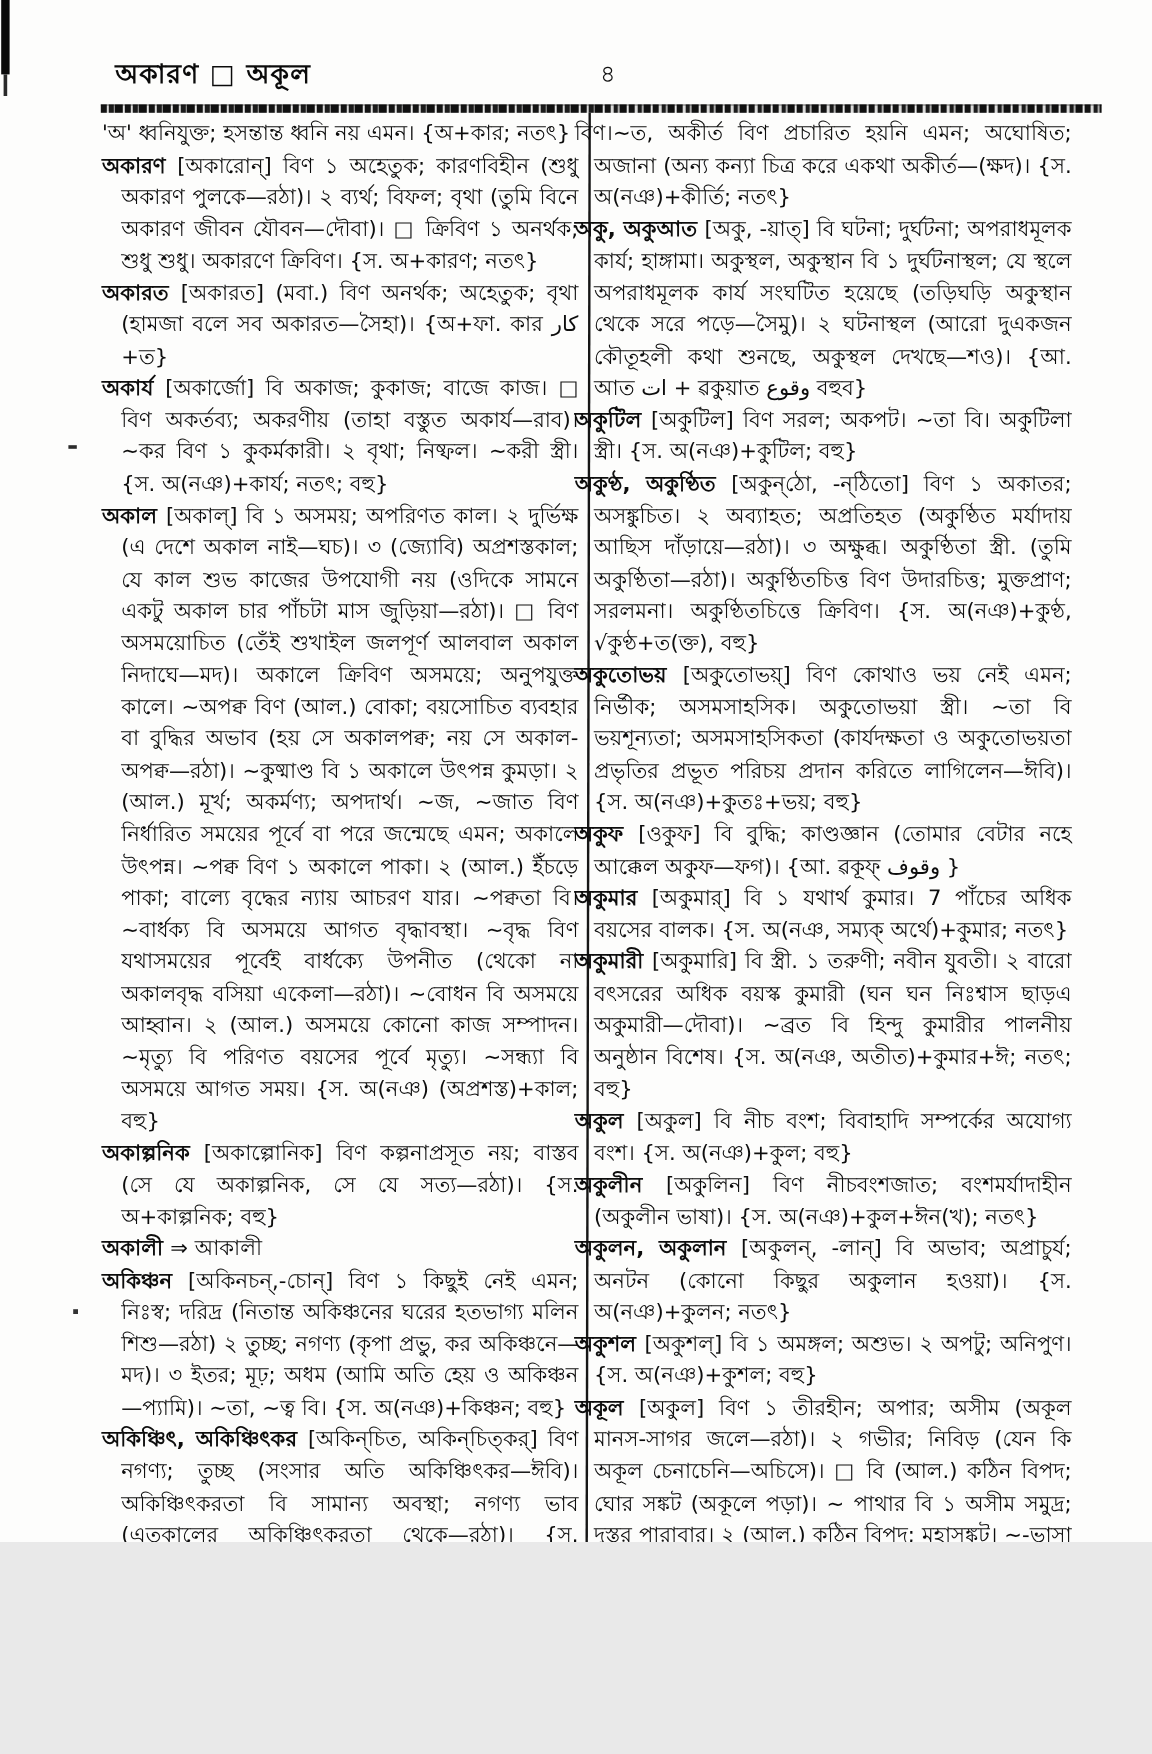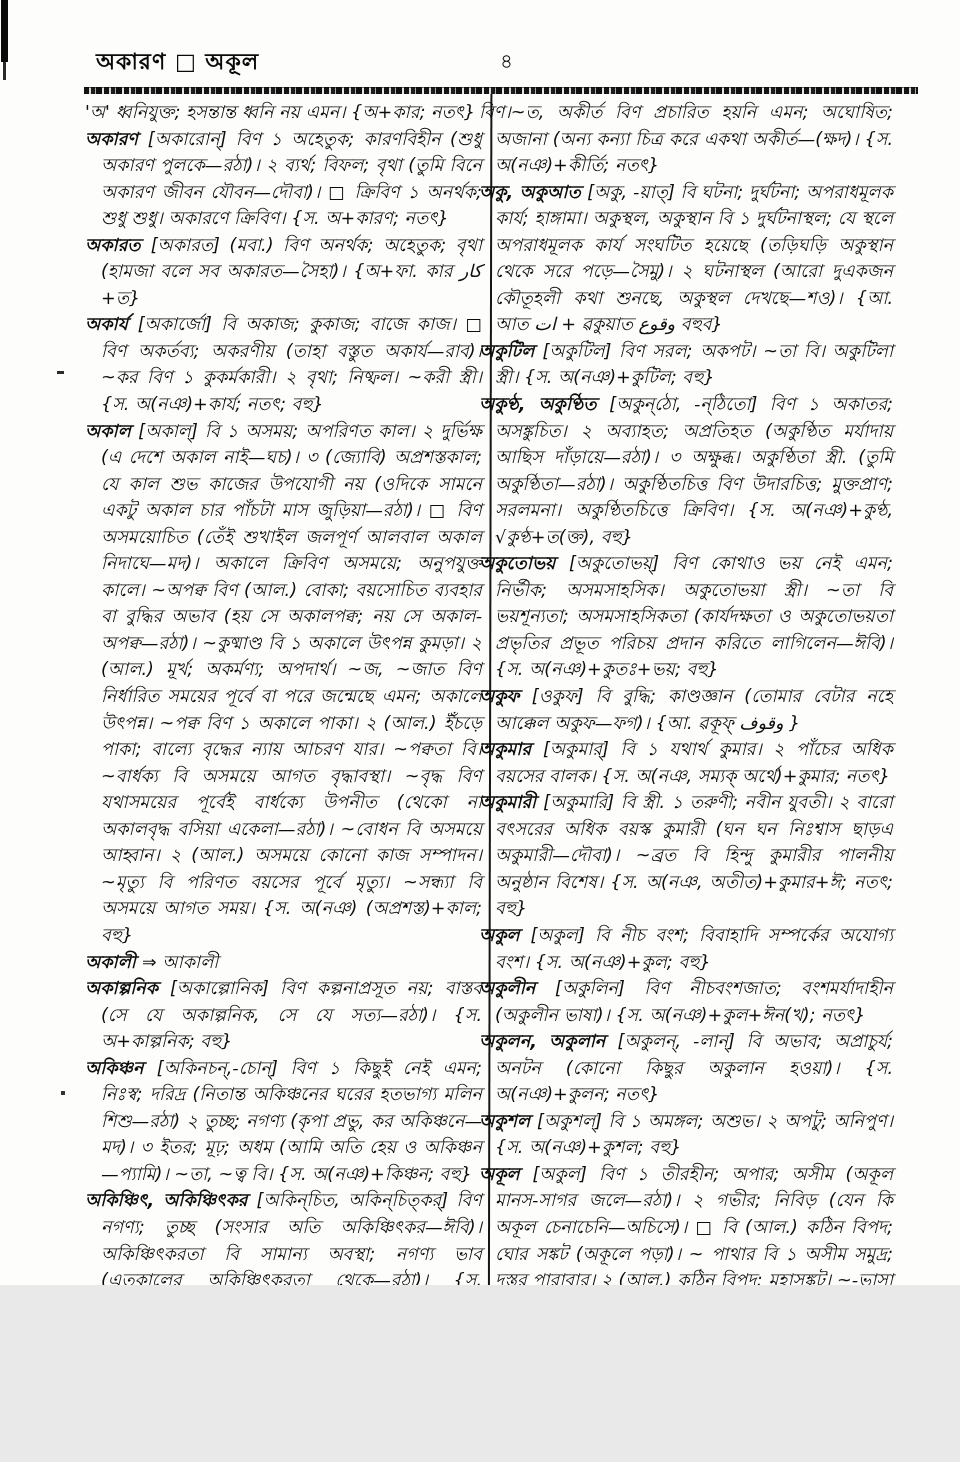--- a/index.html
+++ b/index.html
@@ -52,21 +52,20 @@
     line-height:26.55px;
     text-align:justify;
     color:#0d0d0d;
   }
   .col-left{left:85px;width:397px;}
   .col-right{left:479px;width:414px;}
   .entry{
     margin:0;
     padding-left:16px;
     text-indent:-16px;
-    font-style:italic;
   }
   .entry .head{font-weight:bold;}
   
   .artifact{position:absolute;background:#0a0a0a;}
   .gutter-bar{left:1px;top:0;width:7px;height:62px;}
   .gutter-tail{left:3px;top:62px;width:3px;height:18px;background:#2a2a2a;}
   .speck-1{left:57px;top:371px;width:7px;height:3px;background:#2b2b2b;}
   .speck-2{left:61px;top:1091px;width:4px;height:4px;background:#333;}
 </style>
 </head>
@@ -82,37 +81,37 @@
   <div class="running-head">অকারণ □ অকূল</div>
   <div class="page-number">৪</div>
   <div class="noise-rule"></div>
 
   <div class="col col-left">
       <p class="entry"><span>'অ' ধ্বনিযুক্ত; হসন্তান্ত ধ্বনি নয় এমন। {অ+কার; নতৎ}</span></p>
       <p class="entry"><b class="head">অকারণ </b><span>[অকারোন্] বিণ ১ অহেতুক; কারণবিহীন (শুধু অকারণ পুলকে—রঠা)। ২ ব্যর্থ; বিফল; বৃথা (তুমি বিনে অকারণ জীবন যৌবন—দৌবা)। □ ক্রিবিণ ১ অনর্থক; শুধু শুধু। অকারণে ক্রিবিণ। {স. অ+কারণ; নতৎ}</span></p>
       <p class="entry"><b class="head">অকারত </b><span>[অকারত] (মবা.) বিণ অনর্থক; অহেতুক; বৃথা (হামজা বলে সব অকারত—সৈহা)। {অ+ফা. কার كار +ত}</span></p>
       <p class="entry"><b class="head">অকার্য </b><span>[অকার্জো] বি অকাজ; কুকাজ; বাজে কাজ। □ বিণ অকর্তব্য; অকরণীয় (তাহা বস্তুত অকার্য—রাব)। ~কর বিণ ১ কুকর্মকারী। ২ বৃথা; নিষ্ফল। ~করী স্ত্রী। {স. অ(নঞ)+কার্য; নতৎ; বহু}</span></p>
       <p class="entry"><b class="head">অকাল </b><span>[অকাল্] বি ১ অসময়; অপরিণত কাল। ২ দুর্ভিক্ষ (এ দেশে অকাল নাই—ঘচ)। ৩ (জ্যোবি) অপ্রশস্তকাল; যে কাল শুভ কাজের উপযোগী নয় (ওদিকে সামনে একটু অকাল চার পাঁচটা মাস জুড়িয়া—রঠা)। □ বিণ অসময়োচিত (তেঁই শুখাইল জলপূর্ণ আলবাল অকাল নিদাঘে—মদ)। অকালে ক্রিবিণ অসময়ে; অনুপযুক্ত কালে। ~অপক্ব বিণ (আল.) বোকা; বয়সোচিত ব্যবহার বা বুদ্ধির অভাব (হয় সে অকালপক্ব; নয় সে অকাল-অপক্ব—রঠা)। ~কুষ্মাণ্ড বি ১ অকালে উৎপন্ন কুমড়া। ২ (আল.) মূর্খ; অকর্মণ্য; অপদার্থ। ~জ, ~জাত বিণ নির্ধারিত সময়ের পূর্বে বা পরে জন্মেছে এমন; অকালে উৎপন্ন। ~পক্ব বিণ ১ অকালে পাকা। ২ (আল.) ইঁচড়ে পাকা; বাল্যে বৃদ্ধের ন্যায় আচরণ যার। ~পক্বতা বি। ~বার্ধক্য বি অসময়ে আগত বৃদ্ধাবস্থা। ~বৃদ্ধ বিণ যথাসময়ের পূর্বেই বার্ধক্যে উপনীত (থেকো না অকালবৃদ্ধ বসিয়া একেলা—রঠা)। ~বোধন বি অসময়ে আহ্বান। ২ (আল.) অসময়ে কোনো কাজ সম্পাদন। ~মৃত্যু বি পরিণত বয়সের পূর্বে মৃত্যু। ~সন্ধ্যা বি অসময়ে আগত সময়। {স. অ(নঞ) (অপ্রশস্ত)+কাল; বহু}</span></p>
+      <p class="entry"><b class="head">অকাল্পনিক </b><span>[অকাল্পোনিক] বিণ কল্পনাপ্রসূত নয়; বাস্তব (সে যে অকাল্পনিক, সে যে সত্য—রঠা)। {স. অ+কাল্পনিক; বহু}</span></p>
       <p class="entry"><b class="head">অকালী </b><span>⇒ আকালী</span></p>
-      <p class="entry"><b class="head">অকাল্পনিক </b><span>[অকাল্পোনিক] বিণ কল্পনাপ্রসূত নয়; বাস্তব (সে যে অকাল্পনিক, সে যে সত্য—রঠা)। {স. অ+কাল্পনিক; বহু}</span></p>
       <p class="entry"><b class="head">অকিঞ্চন </b><span>[অকিনচন্,-চোন্] বিণ ১ কিছুই নেই এমন; নিঃস্ব; দরিদ্র (নিতান্ত অকিঞ্চনের ঘরের হতভাগ্য মলিন শিশু—রঠা) ২ তুচ্ছ; নগণ্য (কৃপা প্রভু, কর অকিঞ্চনে—মদ)। ৩ ইতর; মূঢ়; অধম (আমি অতি হেয় ও অকিঞ্চন—প্যামি)। ~তা, ~ত্ব বি। {স. অ(নঞ)+কিঞ্চন; বহু}</span></p>
       <p class="entry"><b class="head">অকিঞ্চিৎ, অকিঞ্চিৎকর </b><span>[অকিন্‌চিত, অকিন্‌চিত্‌কর্] বিণ নগণ্য; তুচ্ছ (সংসার অতি অকিঞ্চিৎকর—ঈবি)। অকিঞ্চিৎকরতা বি সামান্য অবস্থা; নগণ্য ভাব (এতকালের অকিঞ্চিৎকরতা থেকে—রঠা)। {স. অ(নঞ)+কিঞ্চিৎ, +কর}</span></p>
       <p class="entry"><b class="head">অকীর্তি </b><span>[অকির্তি] বি অখ্যাতি; নিন্দা; দুর্নাম। ~কর</span></p>
     </div>
 
   <div class="divider"></div>
 
   <div class="col col-right">
       <p class="entry"><span>বিণ।~ত, অকীর্ত বিণ প্রচারিত হয়নি এমন; অঘোষিত; অজানা (অন্য কন্যা চিত্র করে একথা অকীর্ত—(ক্ষদ)। {স. অ(নঞ)+কীর্তি; নতৎ}</span></p>
       <p class="entry"><b class="head">অকু, অকুআত </b><span>[অকু, -য়াত্] বি ঘটনা; দুর্ঘটনা; অপরাধমূলক কার্য; হাঙ্গামা। অকুস্থল, অকুস্থান বি ১ দুর্ঘটনাস্থল; যে স্থলে অপরাধমূলক কার্য সংঘটিত হয়েছে (তড়িঘড়ি অকুস্থান থেকে সরে পড়ে—সৈমু)। ২ ঘটনাস্থল (আরো দুএকজন কৌতূহলী কথা শুনছে, অকুস্থল দেখছে—শও)। {আ. আত ات + ৱকুয়াত وقوع বহুব}</span></p>
       <p class="entry"><b class="head">অকুটিল </b><span>[অকুটিল] বিণ সরল; অকপট। ~তা বি। অকুটিলা স্ত্রী। {স. অ(নঞ)+কুটিল; বহু}</span></p>
       <p class="entry"><b class="head">অকুণ্ঠ, অকুণ্ঠিত </b><span>[অকুন্‌ঠো, -ন্‌ঠিতো] বিণ ১ অকাতর; অসঙ্কুচিত। ২ অব্যাহত; অপ্রতিহত (অকুণ্ঠিত মর্যাদায় আছিস দাঁড়ায়ে—রঠা)। ৩ অক্ষুব্ধ। অকুণ্ঠিতা স্ত্রী. (তুমি অকুণ্ঠিতা—রঠা)। অকুণ্ঠিতচিত্ত বিণ উদারচিত্ত; মুক্তপ্রাণ; সরলমনা। অকুণ্ঠিতচিত্তে ক্রিবিণ। {স. অ(নঞ)+কুণ্ঠ, √কুণ্ঠ+ত(ক্ত), বহু}</span></p>
       <p class="entry"><b class="head">অকুতোভয় </b><span>[অকুতোভয়্] বিণ কোথাও ভয় নেই এমন; নির্ভীক; অসমসাহসিক। অকুতোভয়া স্ত্রী। ~তা বি ভয়শূন্যতা; অসমসাহসিকতা (কার্যদক্ষতা ও অকুতোভয়তা প্রভৃতির প্রভূত পরিচয় প্রদান করিতে লাগিলেন—ঈবি)। {স. অ(নঞ)+কুতঃ+ভয়; বহু}</span></p>
       <p class="entry"><b class="head">অকুফ </b><span>[ওকুফ] বি বুদ্ধি; কাণ্ডজ্ঞান (তোমার বেটার নহে আক্কেল অকুফ—ফগ)। {আ. ৱকূফ্ وقوف }</span></p>
-      <p class="entry"><b class="head">অকুমার </b><span>[অকুমার্] বি ১ যথার্থ কুমার। ২ পাঁচের অধিক বয়সের বালক। {স. অ(নঞ, সম্যক্ অর্থে)+কুমার; নতৎ}</span></p>
+      <p class="entry"><b class="head">অকুমার </b><span>[অকুমার্] বি ১ যথার্থ কুমার। 7 পাঁচের অধিক বয়সের বালক। {স. অ(নঞ, সম্যক্ অর্থে)+কুমার; নতৎ}</span></p>
       <p class="entry"><b class="head">অকুমারী </b><span>[অকুমারি] বি স্ত্রী. ১ তরুণী; নবীন যুবতী। ২ বারো বৎসরের অধিক বয়স্ক কুমারী (ঘন ঘন নিঃশ্বাস ছাড়এ অকুমারী—দৌবা)। ~ব্রত বি হিন্দু কুমারীর পালনীয় অনুষ্ঠান বিশেষ। {স. অ(নঞ, অতীত)+কুমার+ঈ; নতৎ; বহু}</span></p>
       <p class="entry"><b class="head">অকুল </b><span>[অকুল] বি নীচ বংশ; বিবাহাদি সম্পর্কের অযোগ্য বংশ। {স. অ(নঞ)+কুল; বহু}</span></p>
       <p class="entry"><b class="head">অকুলীন </b><span>[অকুলিন] বিণ নীচবংশজাত; বংশমর্যাদাহীন (অকুলীন ভাষা)। {স. অ(নঞ)+কুল+ঈন(খ); নতৎ}</span></p>
       <p class="entry"><b class="head">অকুলন, অকুলান </b><span>[অকুলন্, -লান্] বি অভাব; অপ্রাচুর্য; অনটন (কোনো কিছুর অকুলান হওয়া)। {স. অ(নঞ)+কুলন; নতৎ}</span></p>
       <p class="entry"><b class="head">অকুশল </b><span>[অকুশল্] বি ১ অমঙ্গল; অশুভ। ২ অপটু; অনিপুণ। {স. অ(নঞ)+কুশল; বহু}</span></p>
       <p class="entry"><b class="head">অকূল </b><span>[অকুল] বিণ ১ তীরহীন; অপার; অসীম (অকূল মানস-সাগর জলে—রঠা)। ২ গভীর; নিবিড় (যেন কি অকূল চেনাচেনি—অচিসে)। □ বি (আল.) কঠিন বিপদ; ঘোর সঙ্কট (অকূলে পড়া)। ~ পাথার বি ১ অসীম সমুদ্র; দুস্তর পারাবার। ২ (আল.) কঠিন বিপদ; মহাসঙ্কট। ~-ভাসা বিণ কূলহীন পাথারে ভাসমান (অকূল-ভাসা তরীর আমি মাঝি—রঠা)। অকূলে কূল</span></p>
     </div>
 
 </div>
 

